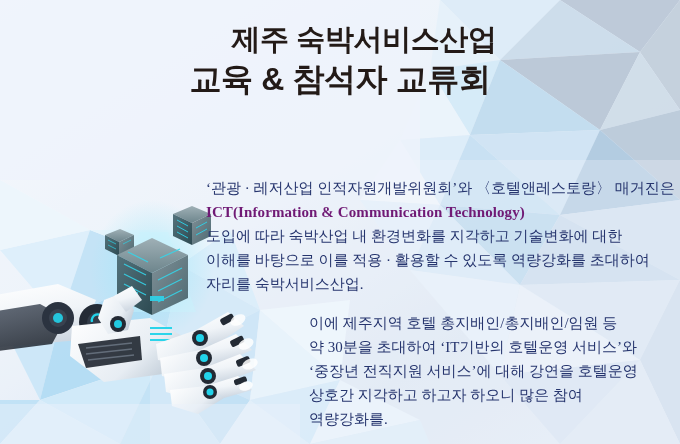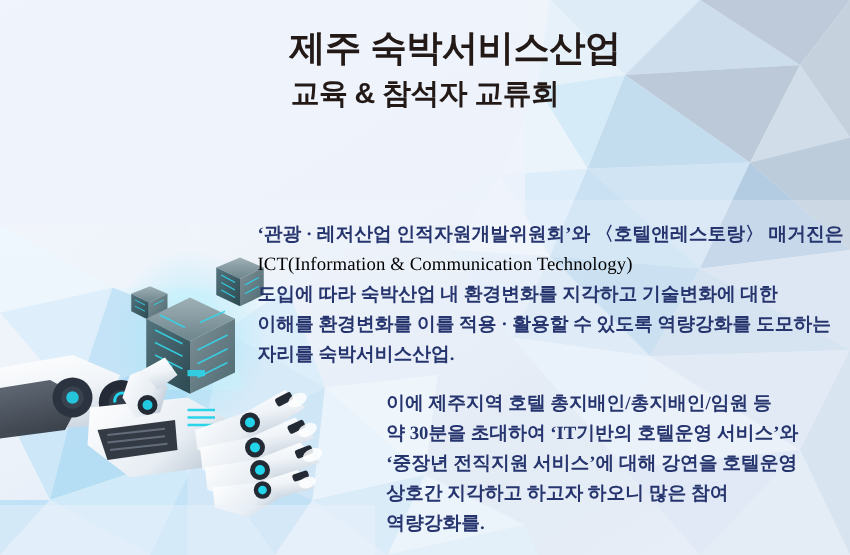--- a/index.html
+++ b/index.html
@@ -44,46 +44,46 @@
   .title-line {
     font-family: "Liberation Sans", sans-serif;
     font-weight: bold;
     color: #231a17;
     letter-spacing: -0.4px;
     line-height: 1.22;
     white-space: nowrap;
   }
   .title-1 { font-size: 29px; padding-left: 48px; }
   .title-2 { font-size: 31px; margin-top: 3px; }
-  .title-3 { font-size: 23px; margin-top: 3px; }
+  .title-3 { font-size: 32px; margin-top: 3px; }
 
   
   .para-1 {
     position: absolute;
     top: 176px;
     left: 206px;
     width: 470px;
   }
   .para-2 {
     position: absolute;
     top: 311px;
     left: 309px;
     width: 370px;
   }
   .body-line {
     font-family: "Liberation Serif", "DejaVu Serif", serif;
     font-size: 15px;
     line-height: 24px;
     color: #26356e;
     white-space: nowrap;
-    font-weight: 700;
+    font-weight: 400;
   }
   .body-line.accent {
-    color: #000000;
-    font-weight: normal;
+    color: #701a75;
+    font-weight: bold;
     letter-spacing: 0.1px;
   }
 </style>
 </head>
 <body>
 
 <div id="poster">
 
   <svg id="bg-svg" viewBox="0 0 680 444" preserveAspectRatio="none">
     <defs>
@@ -310,21 +310,21 @@
 
     <div class="title-block">
       <div class="title-line title-1">제주 숙박서비스산업</div>
       <div class="title-line title-3">교육 &amp; 참석자 교류회</div>
     </div>
 
     <div class="para-1">
       <div class="body-line">‘관광 · 레저산업 인적자원개발위원회’와 〈호텔앤레스토랑〉 매거진은</div>
       <div class="body-line accent">ICT(Information &amp; Communication Technology)</div>
       <div class="body-line">도입에 따라 숙박산업 내 환경변화를 지각하고 기술변화에 대한</div>
-      <div class="body-line">이해를 환경변화를 이를 적용 · 활용할 수 있도록 역량강화를 도모하는</div>
+      <div class="body-line">이해를 바탕으로 이를 적용 · 활용할 수 있도록 역량강화를 초대하여</div>
       <div class="body-line">자리를 숙박서비스산업.</div>
     </div>
 
     <div class="para-2">
       <div class="body-line">이에 제주지역 호텔 총지배인/총지배인/임원 등</div>
       <div class="body-line">약 30분을 초대하여 ‘IT기반의 호텔운영 서비스’와</div>
       <div class="body-line">‘중장년 전직지원 서비스’에 대해 강연을 호텔운영</div>
       <div class="body-line">상호간 지각하고 하고자 하오니 많은 참여</div>
       <div class="body-line">역량강화를.</div>
     </div>

